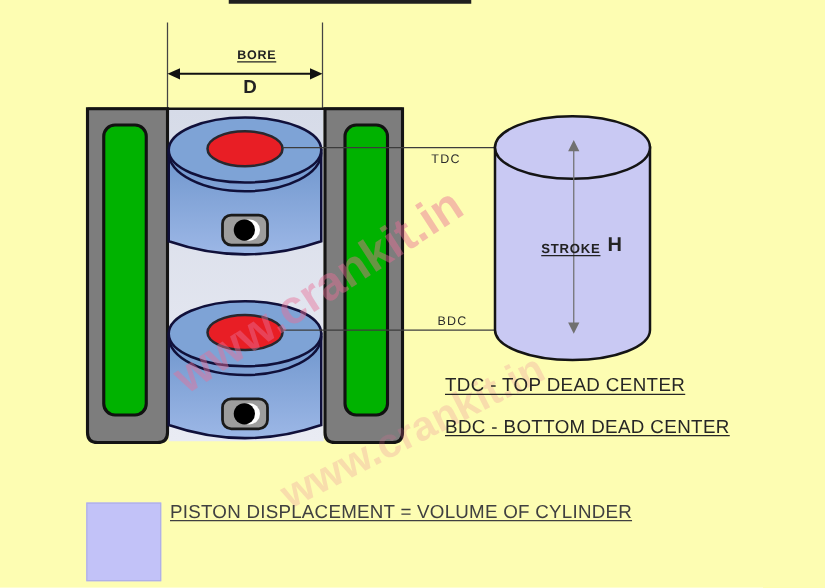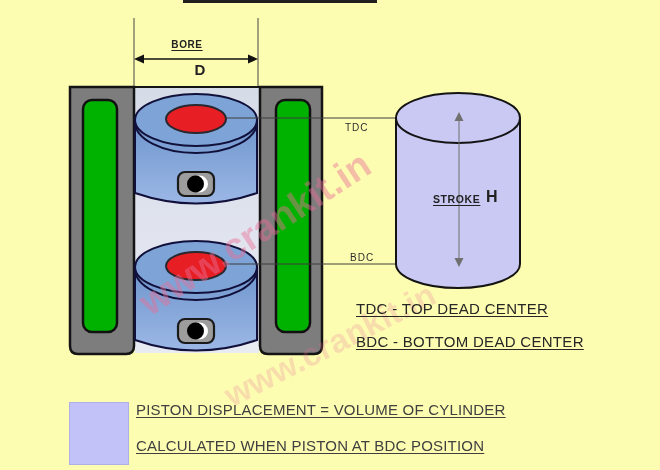--- a/index.html
+++ b/index.html
@@ -4,21 +4,21 @@
 <style>
   html,body{margin:0;padding:0;}
   .canvas{
     position:relative; width:660px; height:470px;
     background:#fdfdb2; overflow:hidden;
     font-family:"Liberation Sans", sans-serif;
   }
   .canvas svg{position:absolute; left:0; top:0;}
   .lbl{position:absolute; color:#222; white-space:nowrap;}
   .u{text-decoration:underline; text-underline-offset:2px;}
-  .bore-lbl{left:164px; top:39px; width:46px; text-align:center; font-size:10px; font-weight:bold; letter-spacing:0.6px;}
+  .bore-lbl{left:175px; top:39px; width:46px; text-align:right; font-size:10px; font-weight:bold; letter-spacing:0.6px;}
   .d-lbl{left:186px; top:61px; width:28px; text-align:center; font-size:15px; font-weight:bold;}
   .tdc-dim{left:345px; top:106px; font-size:10px; letter-spacing:1px; color:#2c2c2c;margin-top:16px;}
   .bdc-dim{left:350px; top:252px; font-size:10px; letter-spacing:1px; color:#2c2c2c;}
   .stroke-lbl{left:433px; top:193px; font-size:10.5px; font-weight:bold; letter-spacing:0.6px;}
   .h-lbl{left:486px; top:188px; font-size:16px; font-weight:bold;}
   .legend-line{font-size:15px; letter-spacing:0.3px; color:#262626;}
   .legend-tdc{left:356px; top:300px;}
   .legend-bdc{left:356px; top:333px;}
   .footer-line{font-size:15px; letter-spacing:0.2px; color:#404040;}
   .footer-1{left:136px; top:401px;}
@@ -107,15 +107,14 @@
   <div class="lbl tdc-dim">TDC</div>
   <div class="lbl bdc-dim">BDC</div>
   <div class="lbl stroke-lbl u">STROKE</div>
   <div class="lbl h-lbl">H</div>
 
   <div class="lbl legend-line legend-tdc u">TDC - TOP DEAD CENTER</div>
   <div class="lbl legend-line legend-bdc u">BDC - BOTTOM DEAD CENTER</div>
 
   <div class="swatch"></div>
   <div class="lbl footer-line footer-1 u">PISTON DISPLACEMENT = VOLUME OF CYLINDER</div>
-  <div class="lbl footer-line footer-2 u">CALCULATED WHEN PISTON AT BDC POSITION</div>
 
 </div>
 
 </body></html>

